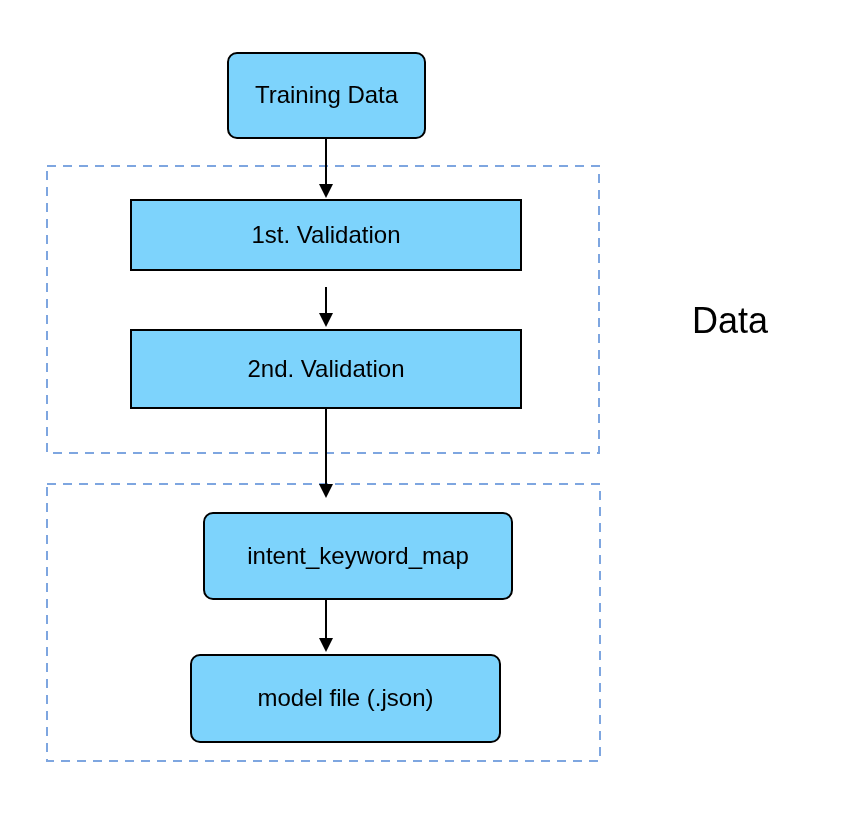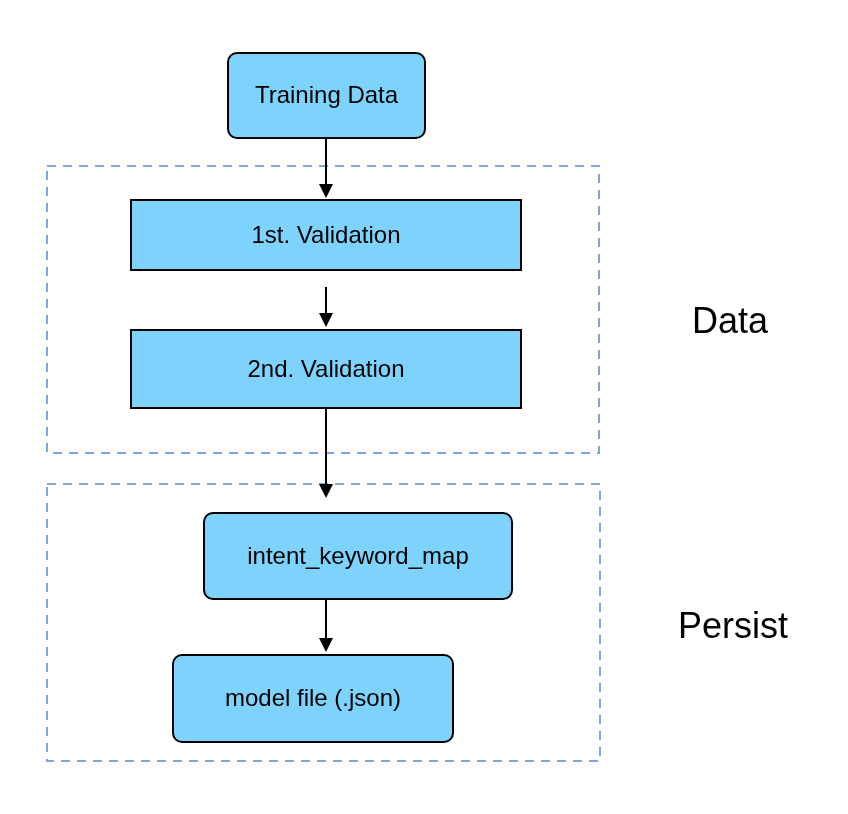--- a/index.html
+++ b/index.html
@@ -42,21 +42,21 @@
     color: #000000;
     white-space: nowrap;
   }
   .lbl-train   { left: 730px; top: 321px; }
   .lbl-persist { left: 733px; top: 626px; }
 
   .node-training   { left: 227px; top:  52px; width: 199px; height: 87px; }
   .node-first-val  { left: 130px; top: 199px; width: 392px; height: 72px; }
   .node-second-val { left: 130px; top: 329px; width: 392px; height: 80px; }
   .node-intent     { left: 172px; top: 512px; width: 310px; height: 88px; margin-left: 31px; }
-  .node-model      { left: 172px; top: 654px; width: 282px; height: 89px; text-align: right; }
+  .node-model      { left: 190px; top: 654px; width: 311px; height: 89px; text-align: right; }
 </style>
 </head>
 <body>
 
 <div class="canvas">
 
   <svg class="layer" viewBox="0 0 848 814" xmlns="http://www.w3.org/2000/svg">
 
     <rect x="47" y="166" width="552" height="287" fill="none" stroke="#7ea6e0" stroke-width="2" stroke-dasharray="9 7"></rect>
 
@@ -98,15 +98,14 @@
   <div class="node rounded node-intent">
     <span>intent_keyword_map</span>
   </div>
 
   <div class="node rounded node-model">
     <span>model file (.json)</span>
   </div>
 
   <div class="group-label lbl-train">Data</div>
 
-  <div class="group-label lbl-persist">Persist</div>
 
 </div>
 
 </body></html>

